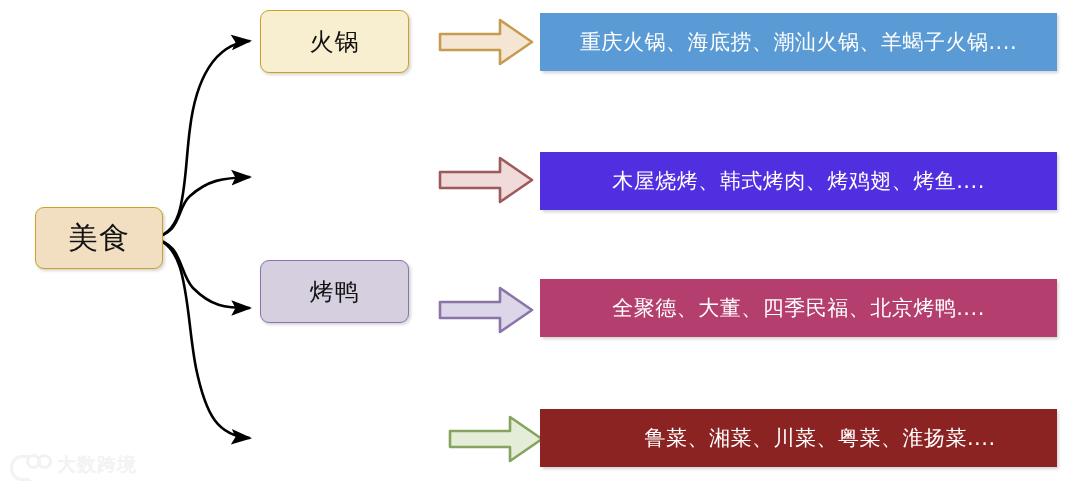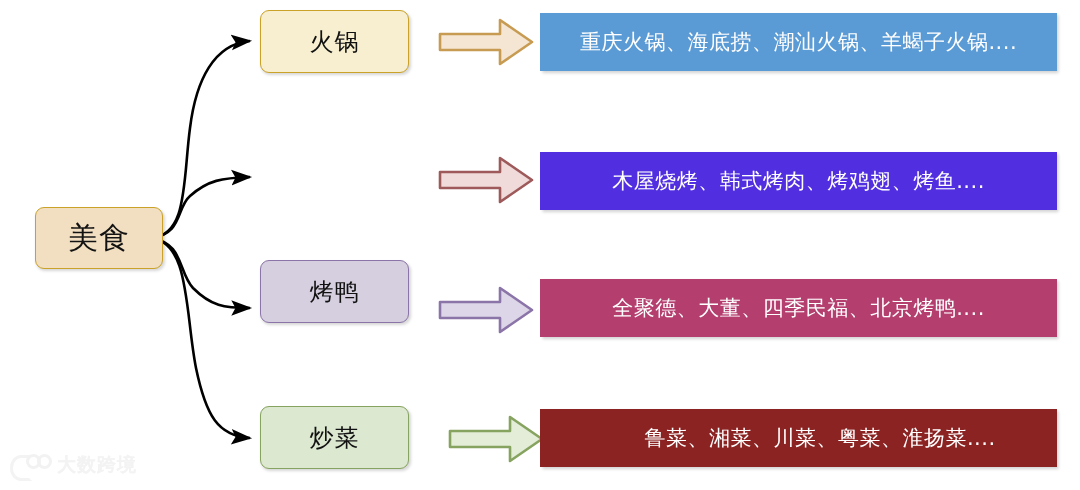--- a/index.html
+++ b/index.html
@@ -154,23 +154,20 @@
   <div class="node node-root" style="background: rgb(242, 223, 194); border-color: rgb(201, 162, 39);">
     <span>美食</span>
   </div>
 
   <div class="node node-child child-0" style="background: rgb(247, 239, 208); border-color: rgb(201, 162, 39);">
     <span>火锅</span>
   </div>
   <div class="node node-child child-2" style="background: rgb(214, 207, 223); border-color: rgb(139, 116, 168);">
     <span>烤鸭</span>
   </div>
-  <div class="node node-child child-3" style="background: rgb(220, 232, 208); border-color: rgb(134, 163, 95);">
-    <span>炒菜</span>
-  </div>
 
   <svg class="blockarrow ba-0" viewBox="0 0 96 50" xmlns="http://www.w3.org/2000/svg">
     <path d="M2,17 L62,17 L62,3 L94,25 L62,47 L62,33 L2,33 Z" stroke-width="2.6" stroke-linejoin="round" fill="#F5E6D3" stroke="#C89B52"></path>
   </svg>
   <svg class="blockarrow ba-1" viewBox="0 0 96 50" xmlns="http://www.w3.org/2000/svg">
     <path d="M2,17 L62,17 L62,3 L94,25 L62,47 L62,33 L2,33 Z" stroke-width="2.6" stroke-linejoin="round" fill="#F0DADA" stroke="#9E5A5A"></path>
   </svg>
   <svg class="blockarrow ba-2" viewBox="0 0 96 50" xmlns="http://www.w3.org/2000/svg">
     <path d="M2,17 L62,17 L62,3 L94,25 L62,47 L62,33 L2,33 Z" stroke-width="2.6" stroke-linejoin="round" fill="#DDD6E8" stroke="#8B74A8"></path>
   </svg>

